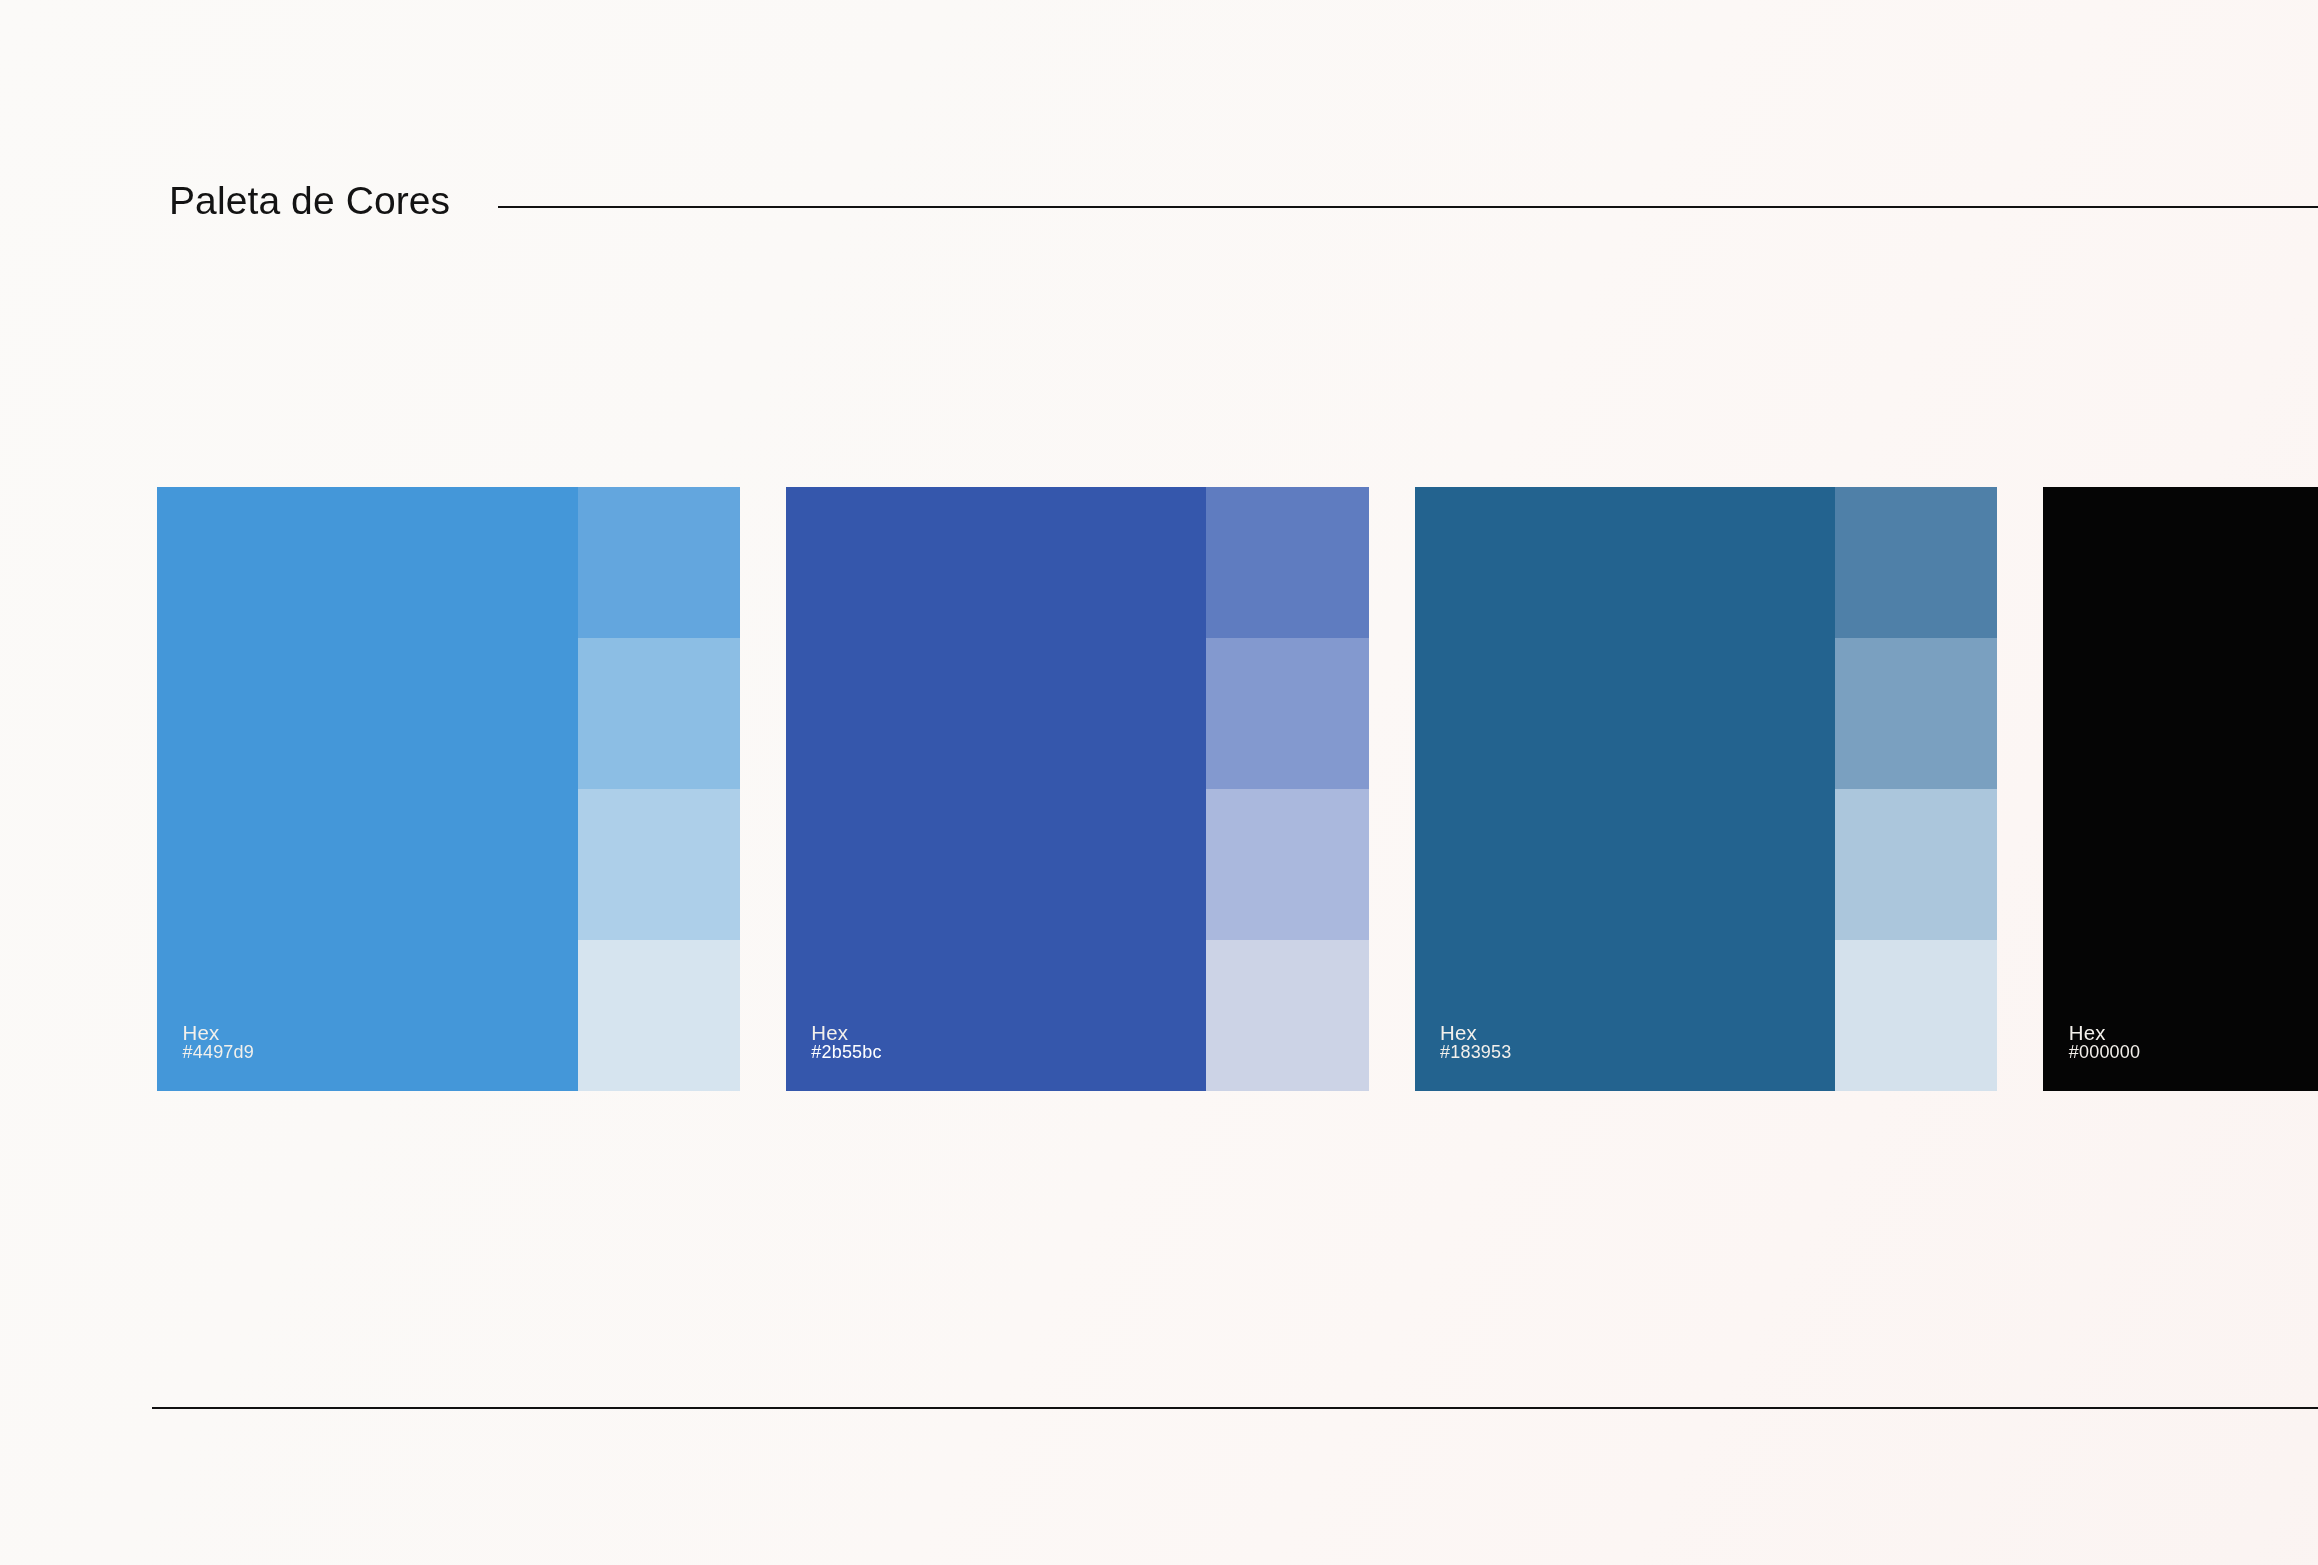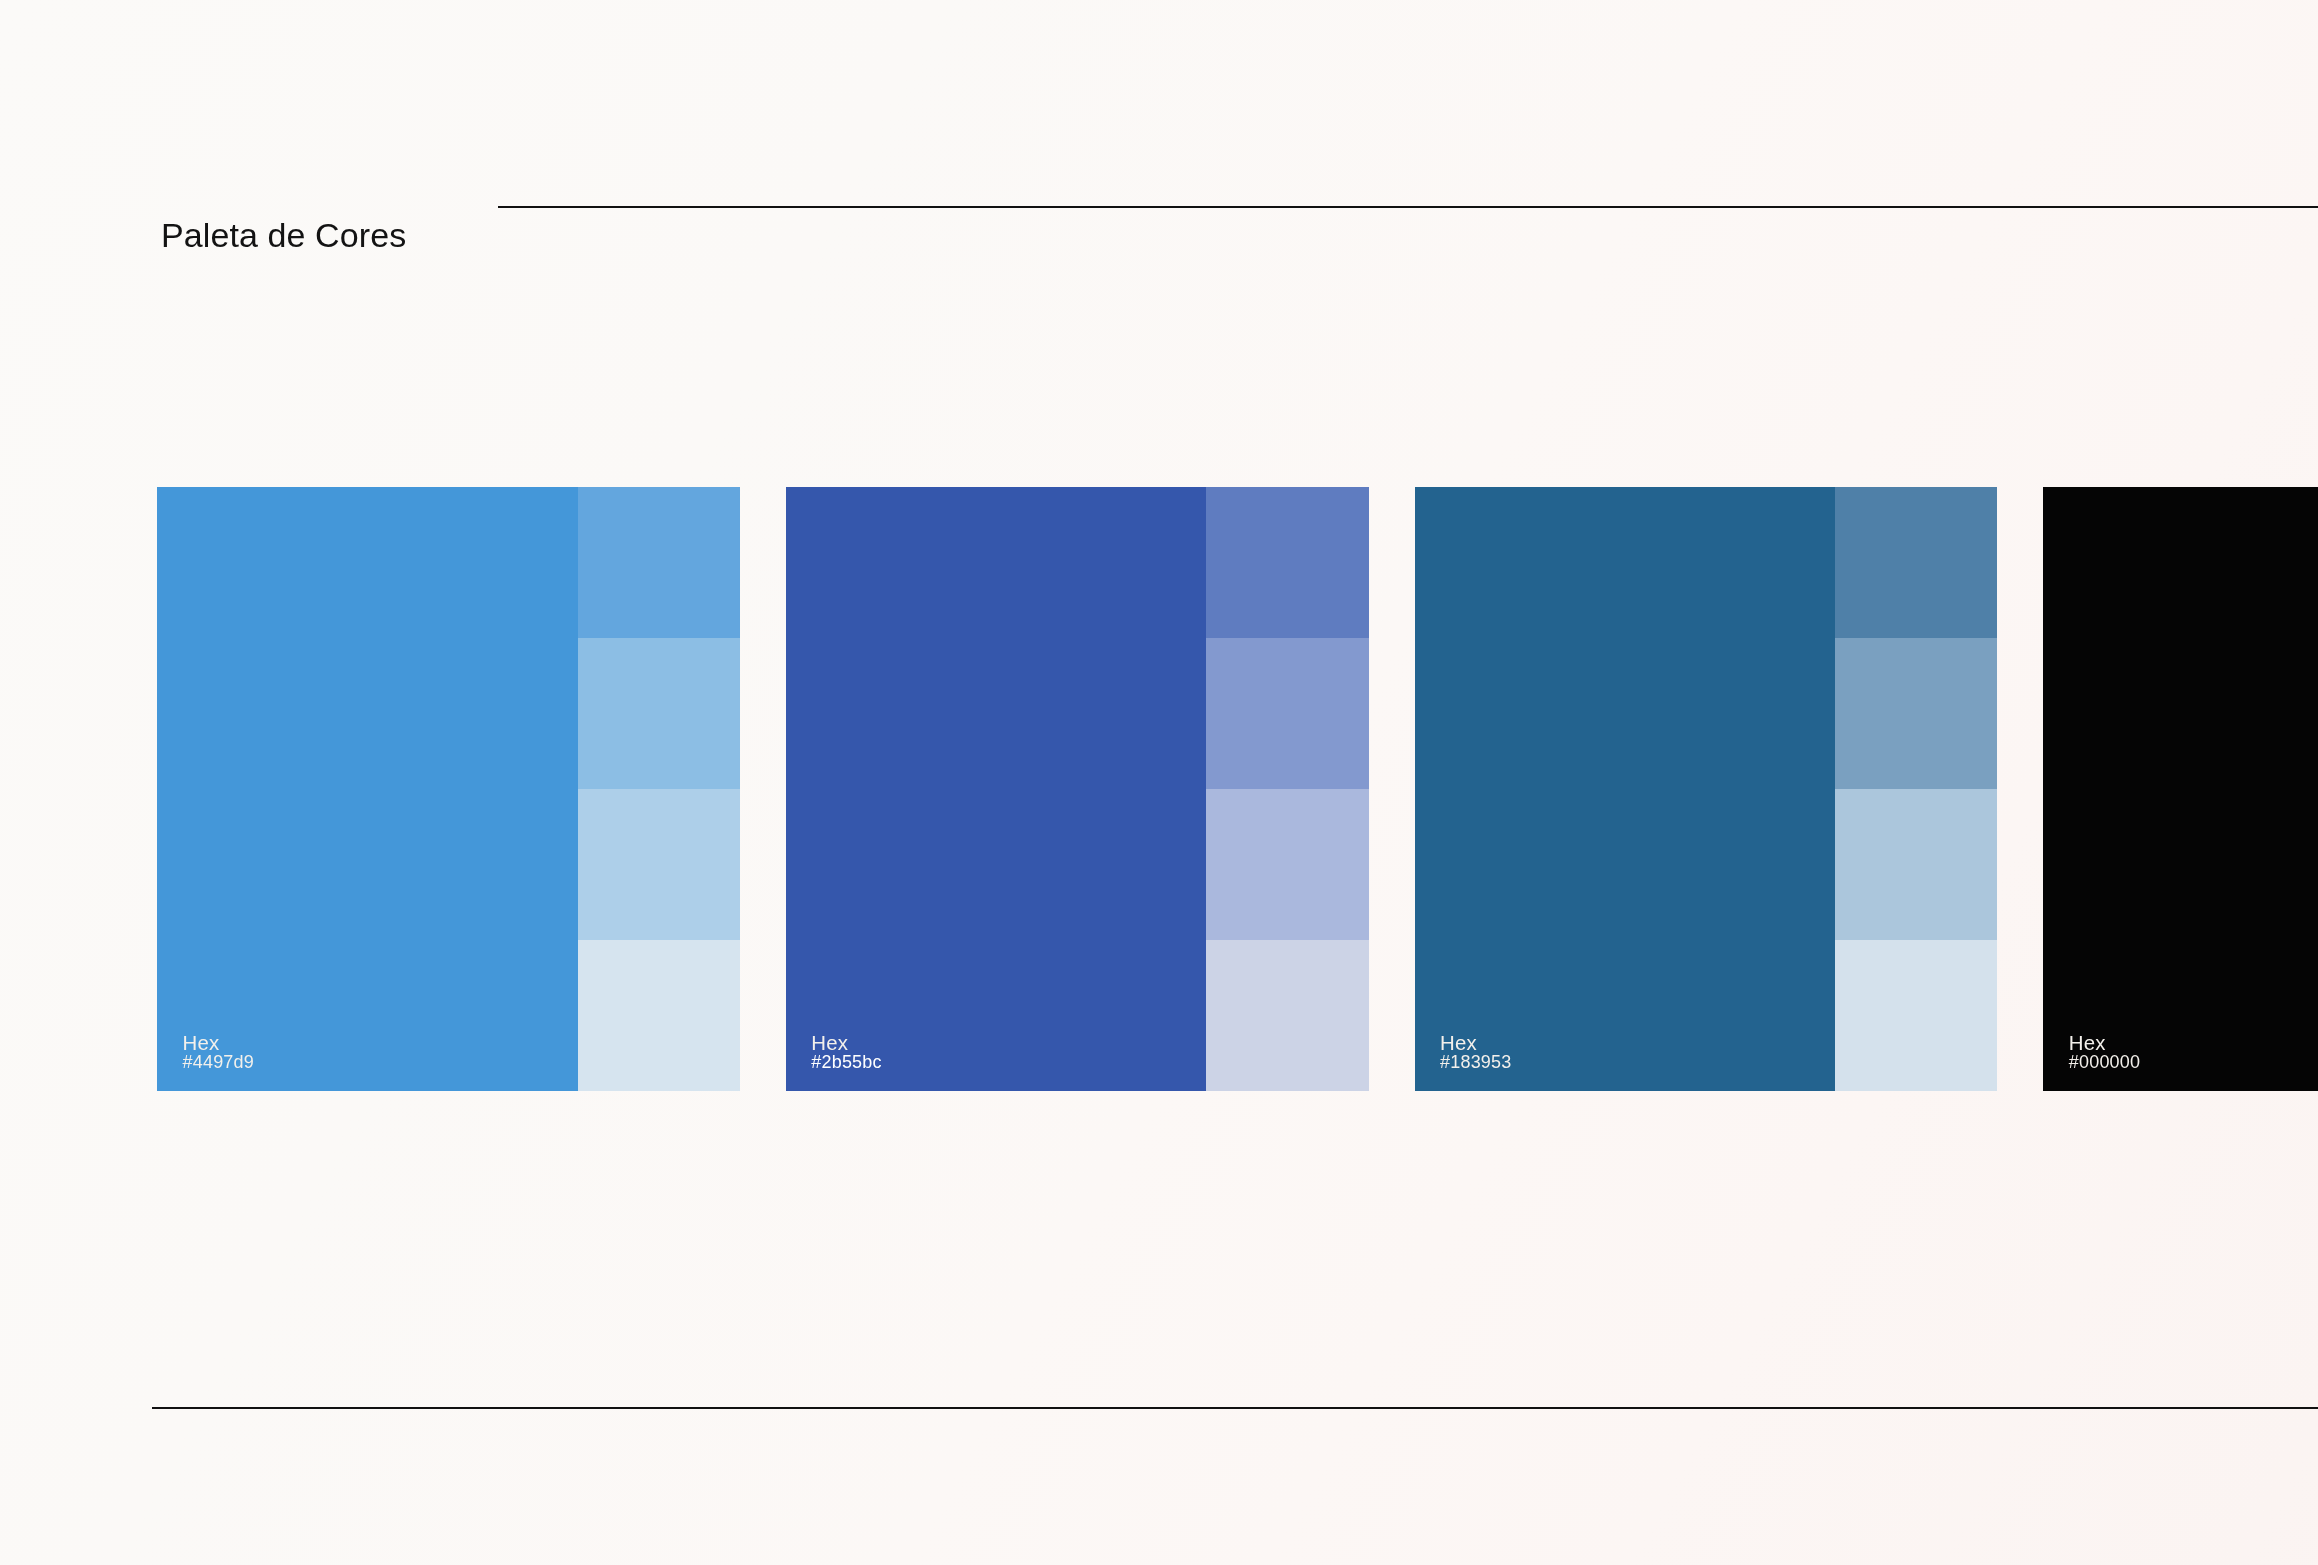--- a/index.html
+++ b/index.html
@@ -23,27 +23,26 @@
   }
 
   
   .header {
     position:absolute;
     left:157px; top:153px;
     width:2469px; height:79px;
   }
   .header-title {
     position:absolute;
-    left:4px; top:26px;
-    font-size:34px;
+    left:12px; top:26px;
+    font-size:39px;
     font-weight:400;
     color:#131313;
     letter-spacing:0.1px;
     white-space:nowrap;
-    margin-top:37px;
   }
   .header-rule {
     position:absolute;
     left:341px; top:53px;
     width:2128px; height:1.9px;
     background:#111111;
   }
 
   
   .palette-row {
@@ -63,21 +62,21 @@
 
   .card-main {
     flex:0 0 72.2%;
     height:100%;
     position:relative;
   }
 
   .card-labels {
     position:absolute;
     left:25.5px;
-    bottom:20px;
+    bottom:30px;
     width:80%;
   }
   .label-hex-key {
     font-size:20.4px;
     font-weight:400;
     color:#f3f0eb;
     line-height:1.0;
     letter-spacing:0.2px;
     white-space:nowrap;
   }

